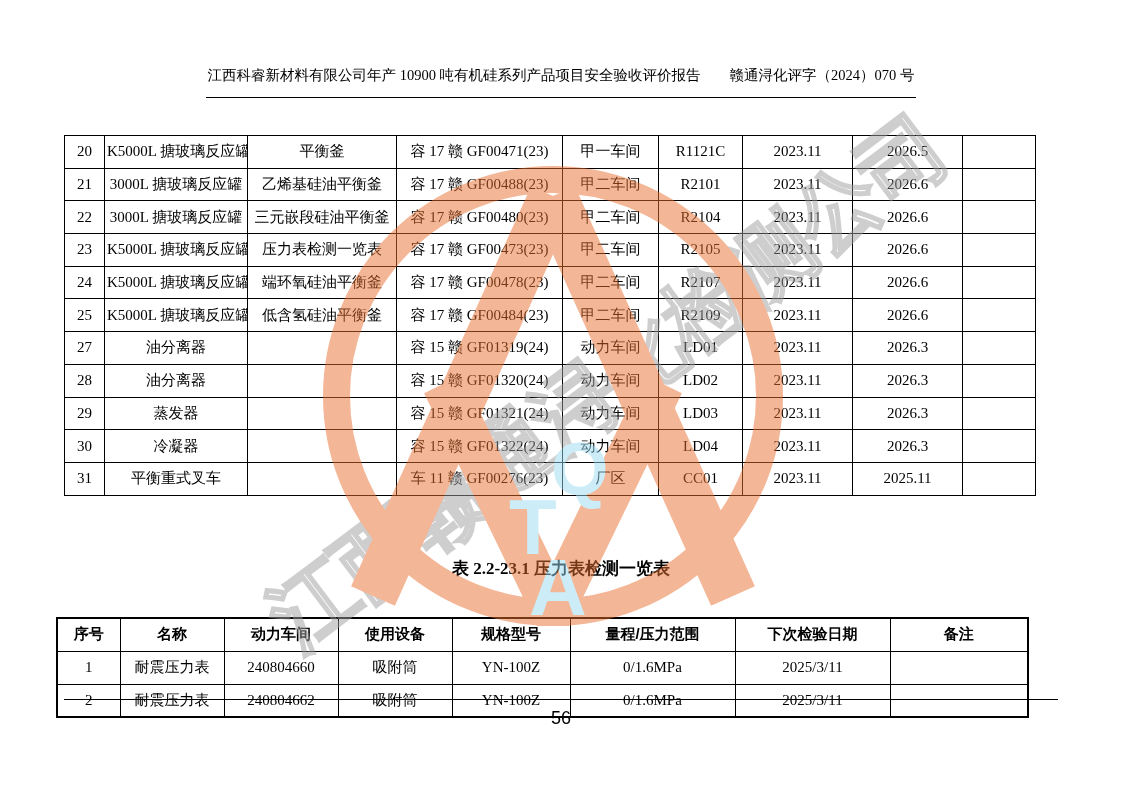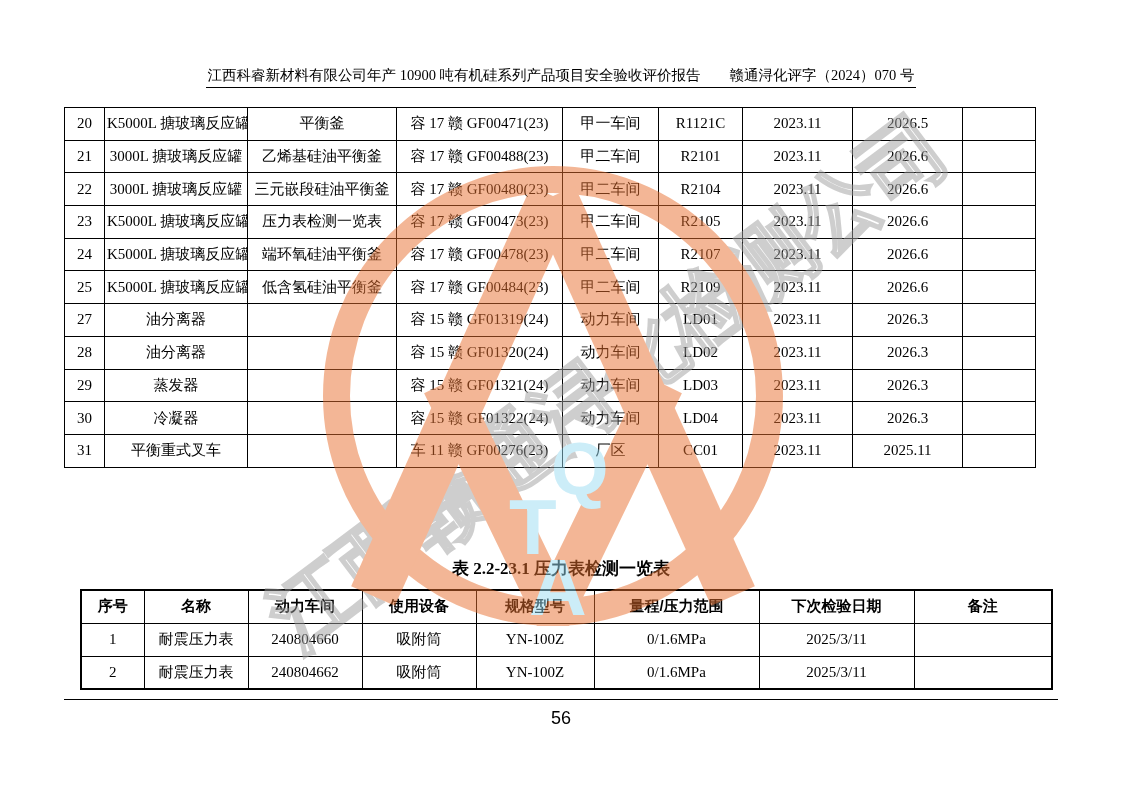--- a/index.html
+++ b/index.html
@@ -15,50 +15,51 @@
 
   
   .doc-header {
     position: absolute; top: 66px; left: 0; width: 100%;
     text-align: center;
   }
   .doc-header span {
     display: inline-block;
     font-size: 14.5px; color: #000;
     border-bottom: 1.5px solid #000;
-    padding: 0 2px 2px 2px;
+    padding: 0 2px 12px 2px;
     white-space: nowrap;
   }
 
   
   table {
     position: absolute;
     border-collapse: collapse;
     table-layout: fixed;
     background: transparent;
+    margin-top: 28px;
   }
   td, th {
     border: 1px solid #000;
     text-align: center;
     vertical-align: middle;
     font-size: 15px;
     color: #000;
     overflow: hidden;
     white-space: nowrap;
     padding: 0 2px;
   }
   #equipment-table { left: 64px; top: 107px; width: 971px; }
   #equipment-table td { height: 32.7px; }
 
   .table2-title {
     position: absolute; top: 557px; left: 0; width: 100%;
     text-align: center;
     font-size: 17px; font-weight: bold; color: #000;
   }
-  #pressure-table { left: 80px; top: 589px; width: 971px; border: 2px solid #000; padding-left: 9px; }
+  #pressure-table { left: 56px; top: 589px; width: 971px; border: 2px solid #000; padding-left: 9px; }
   #pressure-table th {
     height: 33px; font-weight: bold;
     font-family: "Liberation Sans", "DejaVu Sans", sans-serif;
     font-size: 15px;
   }
   #pressure-table td { height: 33px; }
 
   
   .footer-rule {
     position: absolute; top: 699px; left: 64px; width: 994px;

